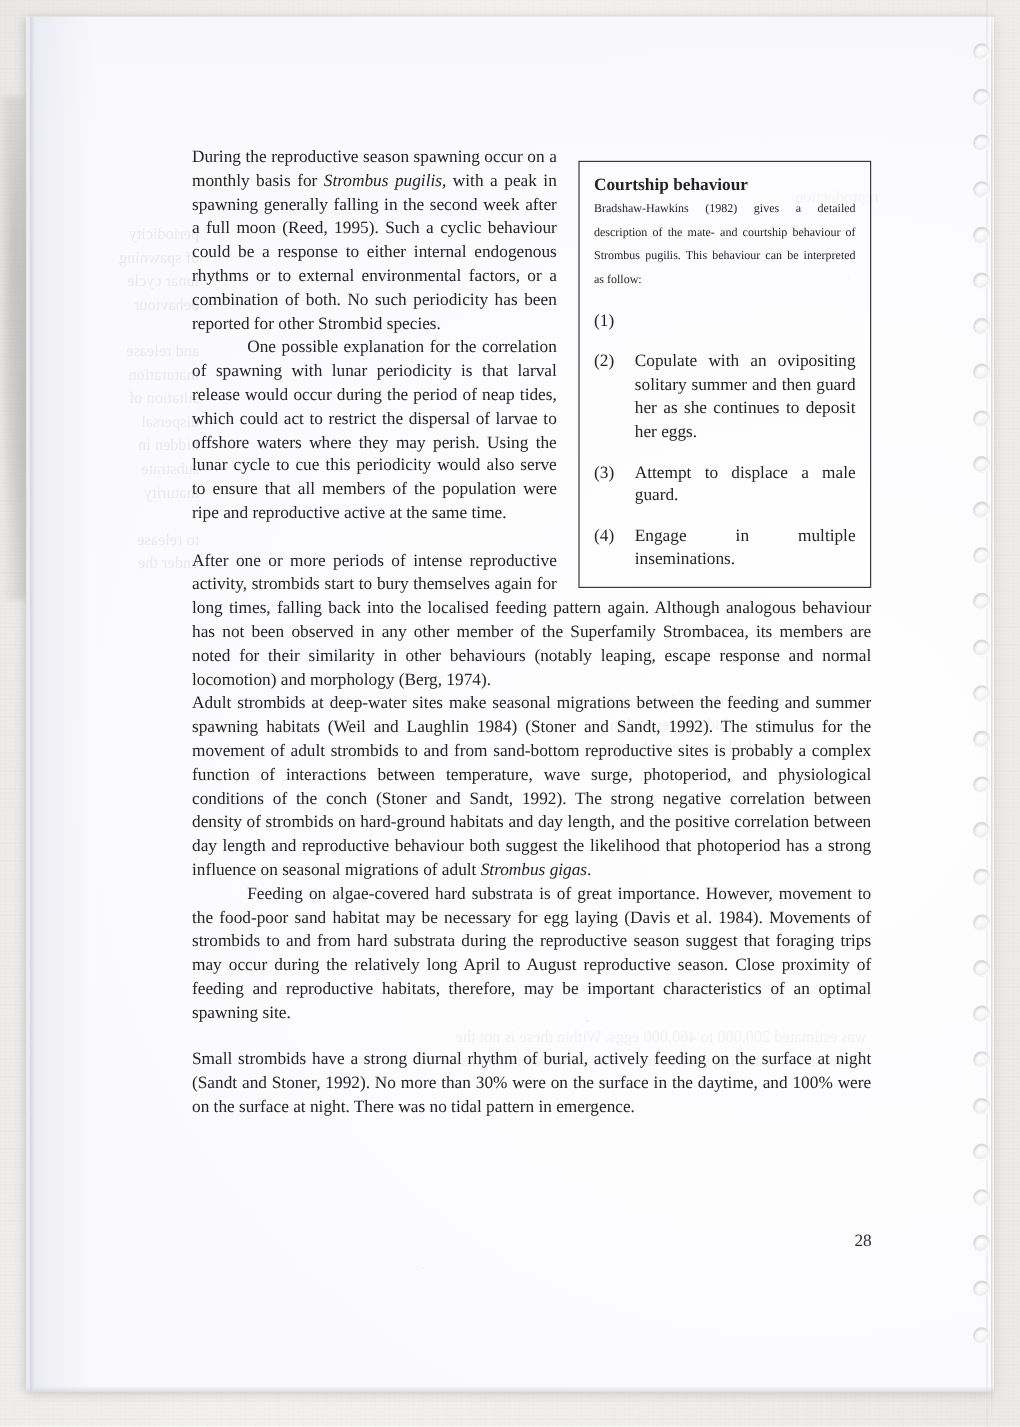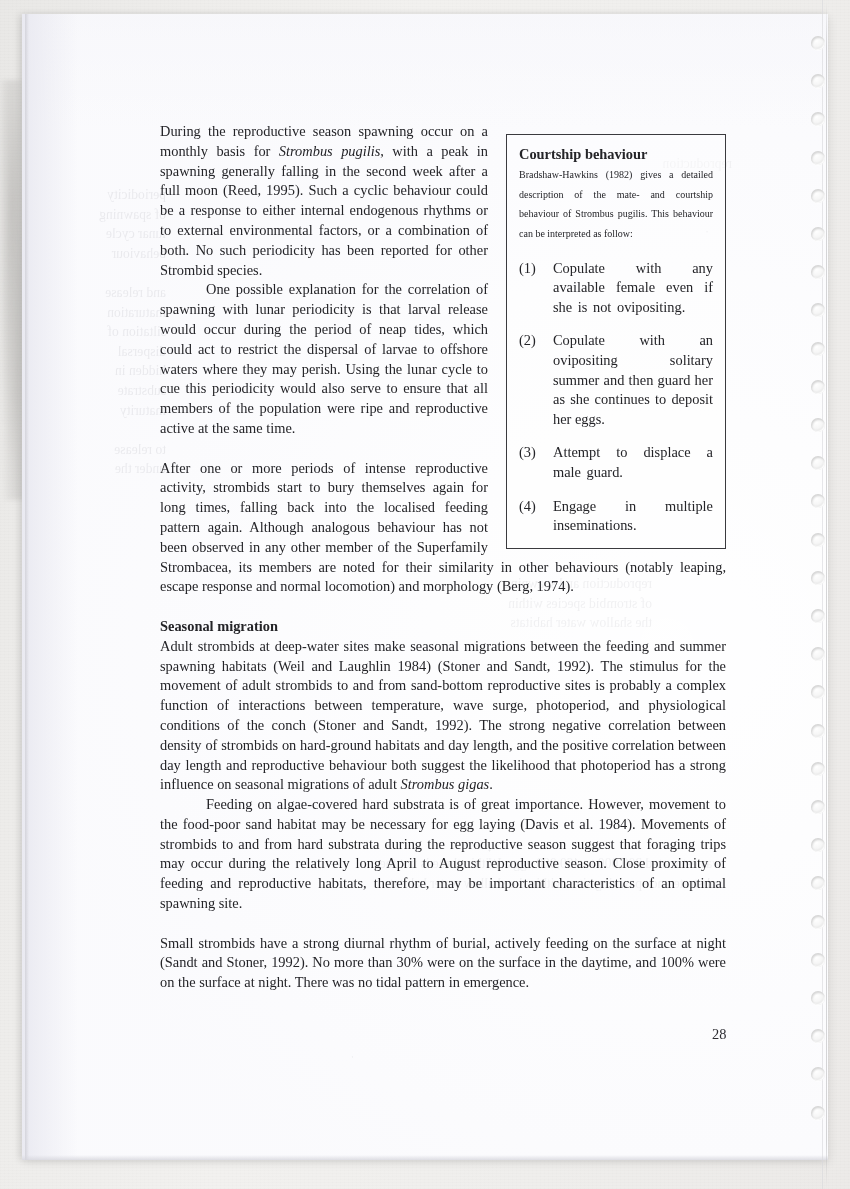--- a/index.html
+++ b/index.html
@@ -140,21 +140,21 @@
     text-justify: inter-word;
   }
   .indent { text-indent: 46px; }
   .gap-before { margin-top: 19.8px; }
   .ital { font-style: italic; }
   .bold-head {
     font-weight: bold;
   }
   #courtship-box {
     float: right;
-    width: 220px;
+    width: 244px;
     margin: 12px 0 6px 18px;
     border: 1.3px solid #3a3a3e;
     padding: 10px 12px 12px 12px;
     box-sizing: border-box;
     background: rgba(255,255,255,.35);
   }
   #courtship-box .box-title {
     font-weight: bold;
     font-size: 14.4px;
     line-height: 19.2px;
@@ -226,21 +226,20 @@
   <div class="ghost" id="ghost-top">reproduction</div>
 
   <div id="content">
 
     <div id="courtship-box">
       <div class="box-title">Courtship behaviour</div>
       <p class="box-intro">Bradshaw-Hawkins (1982) gives a detailed description of the mate- and courtship behaviour of Strombus pugilis. This behaviour can be interpreted as follow:</p>
       <div class="box-list">
         <div class="box-item">
           <span class="box-num">(1)</span>
-          <span class="box-text loose">Copulate with any available female even if she is not ovipositing.</span>
         </div>
         <div class="box-item">
           <span class="box-num">(2)</span>
           <span class="box-text">Copulate with an ovipositing solitary summer and then guard her as she continues to deposit her eggs.</span>
         </div>
         <div class="box-item">
           <span class="box-num">(3)</span>
           <span class="box-text loose">Attempt to displace a male guard.</span>
         </div>
         <div class="box-item">
@@ -249,21 +248,20 @@
         </div>
       </div>
     </div>
 
     <p class="col-para"><span>During the reproductive season spawning occur on a monthly basis for </span><span class="ital">Strombus pugilis</span><span>, with a peak in spawning generally falling in the second week after a full moon (Reed, 1995). Such a cyclic behaviour could be a response to either internal endogenous rhythms or to external environmental factors, or a combination of both. No such periodicity has been reported for other Strombid species.</span></p>
 
     <p class="col-para indent">One possible explanation for the correlation of spawning with lunar periodicity is that larval release would occur during the period of neap tides, which could act to restrict the dispersal of larvae to offshore waters where they may perish. Using the lunar cycle to cue this periodicity would also serve to ensure that all members of the population were ripe and reproductive active at the same time.</p>
 
     <p class="col-para gap-before">After one or more periods of intense reproductive activity, strombids start to bury themselves again for long times, falling back into the localised feeding pattern again. Although analogous behaviour has not been observed in any other member of the Superfamily Strombacea, its members are noted for their similarity in other behaviours (notably leaping, escape response and normal locomotion) and morphology (Berg, 1974).</p>
 
-    <p class="bold-head gap-before">Seasonal migration</p>
 
     <p><span>Adult strombids at deep-water sites make seasonal migrations between the feeding and summer spawning habitats (Weil and Laughlin 1984) (Stoner and Sandt, 1992). The stimulus for the movement of adult strombids to and from sand-bottom reproductive sites is probably a complex function of interactions between temperature, wave surge, photoperiod, and physiological conditions of the conch (Stoner and Sandt, 1992). The strong negative correlation between density of strombids on hard-ground habitats and day length, and the positive correlation between day length and reproductive behaviour both suggest the likelihood that photoperiod has a strong influence on seasonal migrations of adult </span><span class="ital">Strombus gigas</span><span>.</span></p>
 
     <p class="indent">Feeding on algae-covered hard substrata is of great importance. However, movement to the food-poor sand habitat may be necessary for egg laying (Davis et al. 1984). Movements of strombids to and from hard substrata during the reproductive season suggest that foraging trips may occur during the relatively long April to August reproductive season. Close proximity of feeding and reproductive habitats, therefore, may be important characteristics of an optimal spawning site.</p>
 
     <p class="gap-before">Small strombids have a strong diurnal rhythm of burial, actively feeding on the surface at night (Sandt and Stoner, 1992). No more than 30% were on the surface in the daytime, and 100% were on the surface at night. There was no tidal pattern in emergence.</p>
   </div>
 
   <div class="ghost" id="ghost-mid">reproduction and spawning
 of strombid species within

